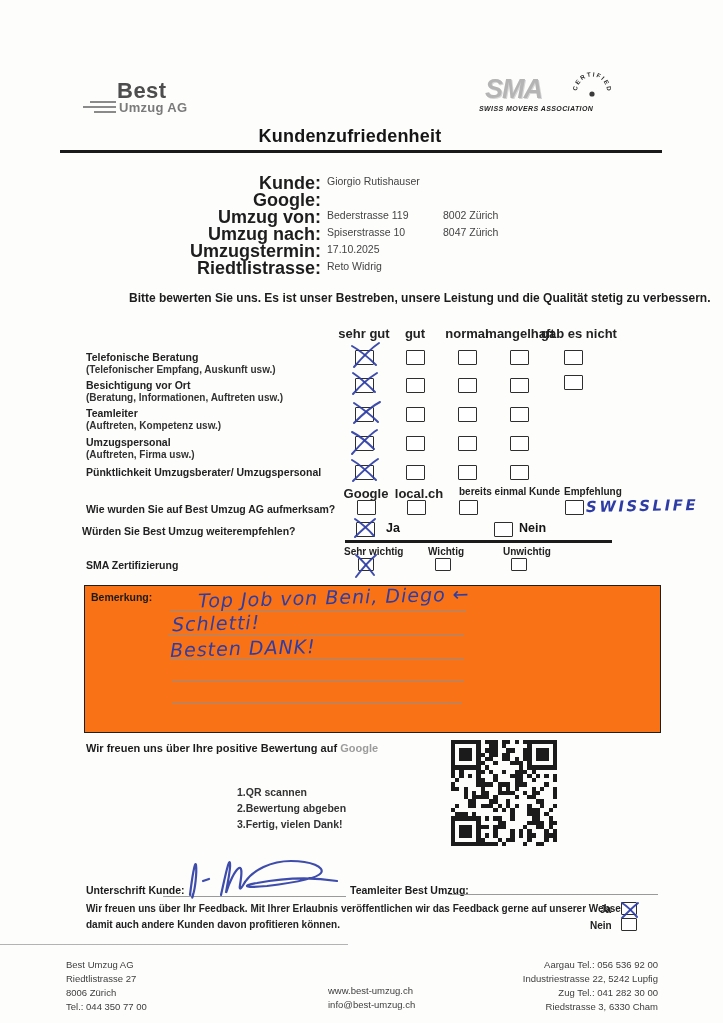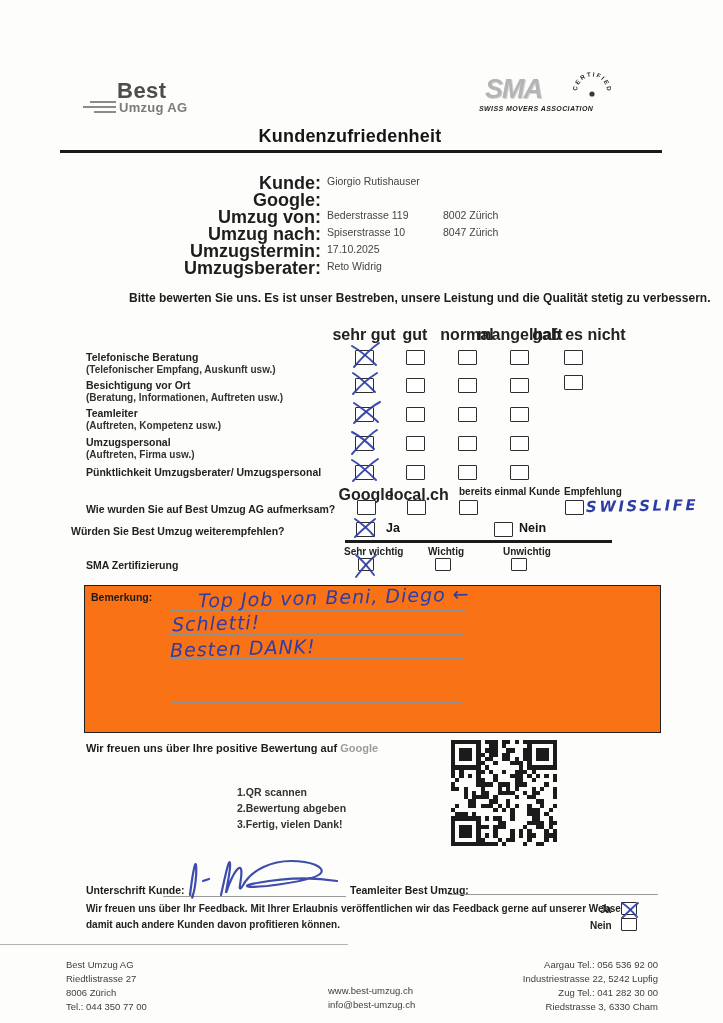--- a/index.html
+++ b/index.html
@@ -14,21 +14,21 @@
             text-shadow:1px 1px 0 #d6d6d6;}
   .sma-sub{font-size:7px;font-weight:800;font-style:italic;color:#1e1e1e;letter-spacing:.4px;white-space:nowrap;}
   .doc-title{font-size:18px;font-weight:800;color:#161616;text-align:center;letter-spacing:.2px;}
   .title-rule{height:3px;background:#1a1a1a;}
   
   .flabel{font-size:18px;font-weight:800;color:#1d1d1d;text-align:right;width:200px;}
   .fvalue{font-size:10.5px;color:#444;}
   
   .intro{font-size:12px;font-weight:800;color:#1c1c1c;}
   
-  .colhead{font-size:16px;font-weight:700;color:#222;transform:translateX(-50%);white-space:nowrap;}
+  .colhead{font-size:13px;font-weight:700;color:#222;transform:translateX(-50%);white-space:nowrap;}
   .colhead2{font-size:10px;font-weight:700;color:#222;white-space:nowrap;}
   .rtitle{font-size:10.5px;font-weight:700;color:#222;white-space:nowrap;}
   .rsub{font-size:10px;font-weight:600;color:#333;white-space:nowrap;}
   .cb{position:absolute;width:17px;height:13px;border:1.8px solid #2e2e2e;background:#fff;border-radius:1px;}
   .cb.sm{width:14px;height:11px;}
   .cb svg{position:absolute;left:-6px;top:-8px;width:30px;height:28px;overflow:visible;}
   .cb svg path{stroke:#2e3da5;stroke-width:2;fill:none;stroke-linecap:round;opacity:.92;}
   .jn{font-size:12.5px;font-weight:800;color:#151515;}
   .thickline{height:2.6px;background:#1b1b1b;}
   
@@ -93,21 +93,21 @@
   <div class="abs fvalue" style="left:327px;top:209px;">Bederstrasse 119</div>
   <div class="abs fvalue" style="left:443px;top:209px;">8002 Zürich</div>
 
   <div class="abs flabel" style="left:121px;top:224px;">Umzug nach:</div>
   <div class="abs fvalue" style="left:327px;top:226px;">Spiserstrasse 10</div>
   <div class="abs fvalue" style="left:443px;top:226px;">8047 Zürich</div>
 
   <div class="abs flabel" style="left:121px;top:241px;">Umzugstermin:</div>
   <div class="abs fvalue" style="left:327px;top:243px;">17.10.2025</div>
 
-  <div class="abs flabel" style="left:121px;top:258px;">Umzugsberater:</div>
+  <div class="abs flabel" style="left:121px;top:258px;">Riedtlistrasse:</div>
   <div class="abs fvalue" style="left:327px;top:260px;">Reto Widrig</div>
 
   <div class="abs intro" style="left:93px;top:291px;padding-left:36px;">Bitte bewerten Sie uns. Es ist unser Bestreben, unsere Leistung und die Qualität stetig zu verbessern.</div>
 
   <div class="abs colhead" style="left:364px;top:326px;">sehr gut</div>
   <div class="abs colhead" style="left:415px;top:326px;">gut</div>
   <div class="abs colhead" style="left:467px;top:326px;">normal</div>
   <div class="abs colhead" style="left:520px;top:326px;">mangelhaft</div>
   <div class="abs colhead" style="left:579px;top:326px;">gab es nicht</div>
 
@@ -177,21 +177,21 @@
   <div class="abs colhead2" style="left:459px;top:486px;">bereits einmal Kunde</div>
   <div class="abs colhead2" style="left:564px;top:486px;">Empfehlung</div>
 
   <div class="abs rtitle" style="left:86px;top:503px;">Wie wurden Sie auf Best Umzug AG aufmerksam?</div>
   <span class="cb" style="left:357px;top:500px;"></span>
   <span class="cb" style="left:407px;top:500px;"></span>
   <span class="cb" style="left:459px;top:500px;"></span>
   <span class="cb" style="left:565px;top:500px;"></span>
   <div class="hw hw-swiss" style="left:586px;top:497px;">SWISSLIFE</div>
 
-  <div class="abs rtitle" style="left:71px;top:525px;">Würden Sie Best Umzug weiterempfehlen?</div>
+  <div class="abs rtitle" style="left:82px;top:525px;">Würden Sie Best Umzug weiterempfehlen?</div>
   <span class="cb" style="left:356px;top:522px;">
       <svg viewBox="0 0 30 28">
         <path d="M4,22 C10,16 18,9 24,4"></path>
         <path d="M23,21 C17,14 10,8 4,4"></path>
       </svg>
     </span>
   <div class="abs jn" style="left:386px;top:521px;">Ja</div>
   <span class="cb" style="left:494px;top:522px;"></span>
   <div class="abs jn" style="left:519px;top:521px;">Nein</div>
   <div class="abs thickline" style="left:345px;top:540px;width:267px;"></div>

